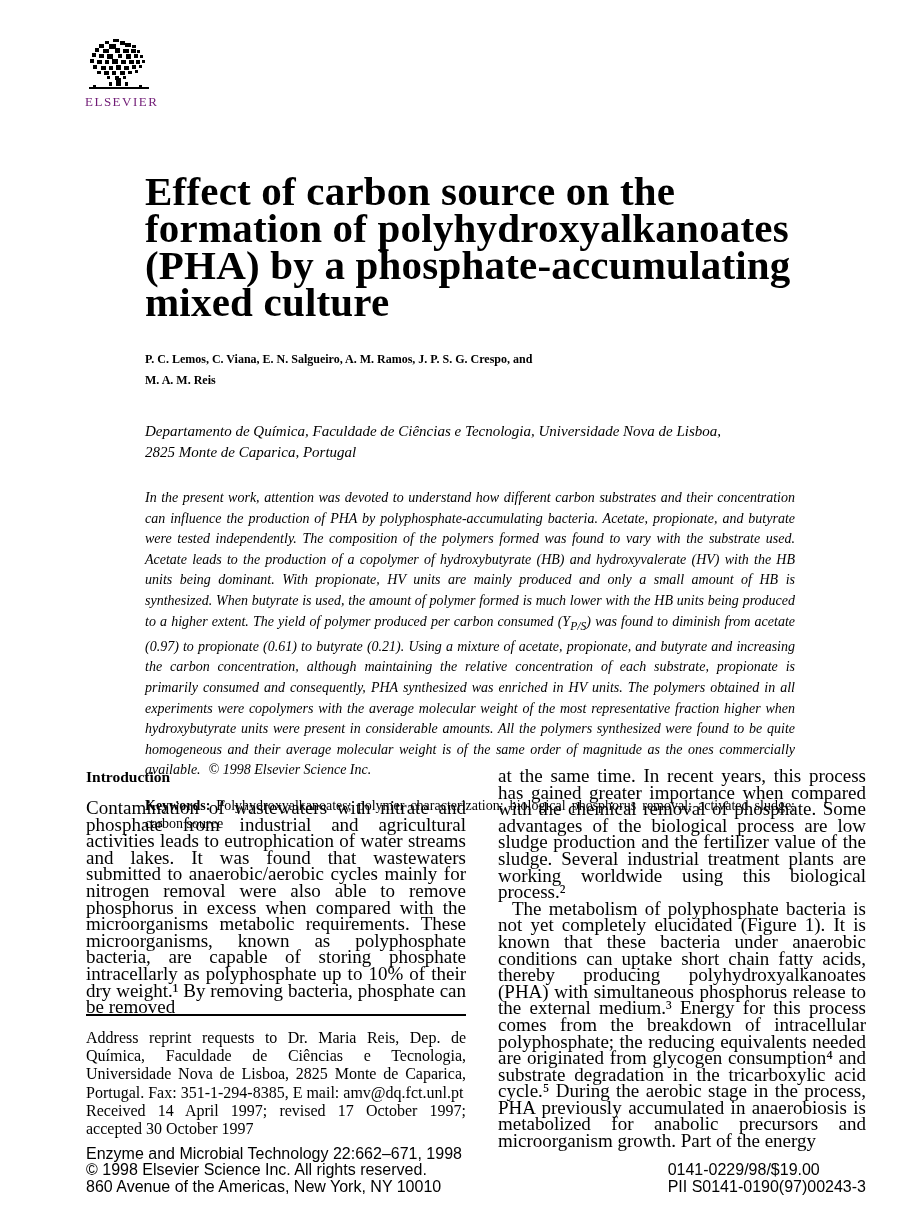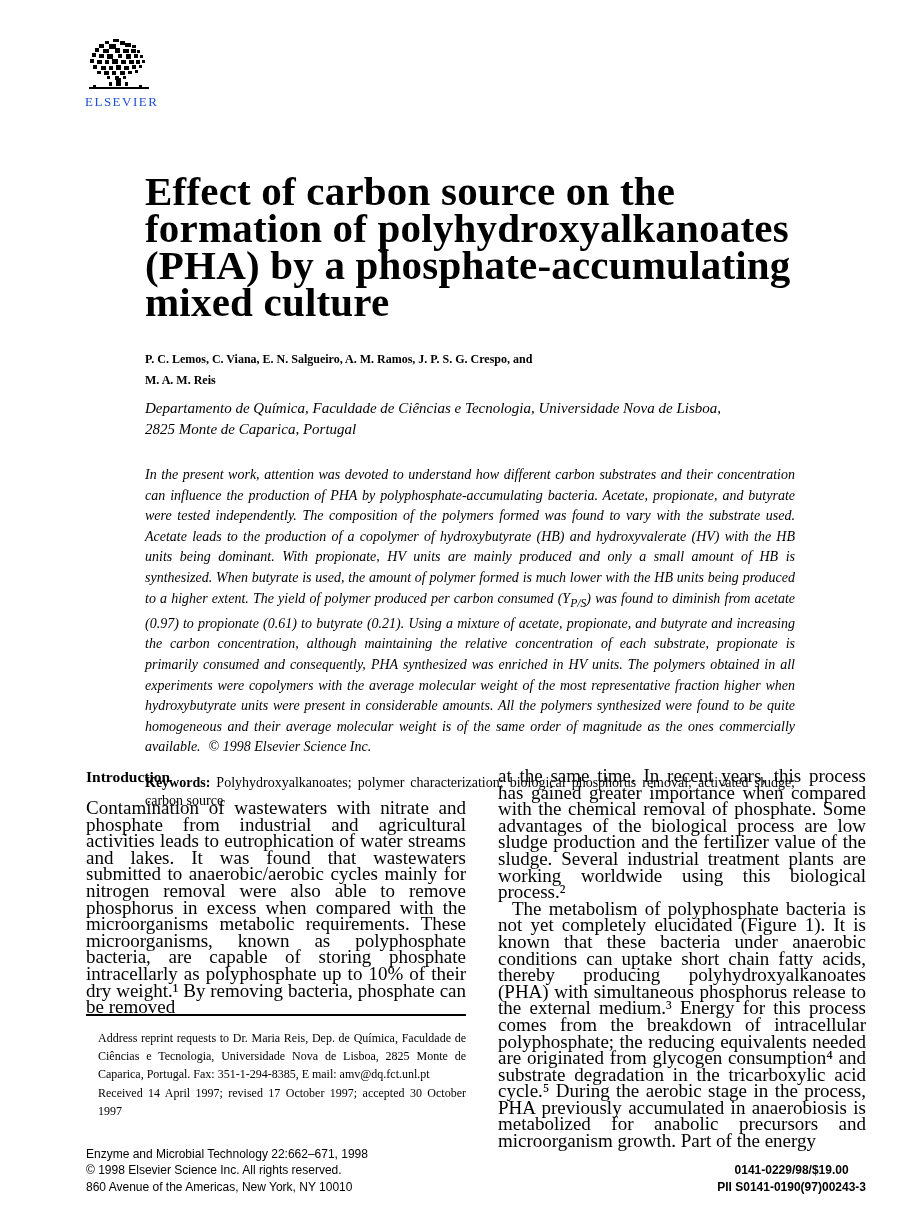--- a/index.html
+++ b/index.html
@@ -15,39 +15,39 @@
   .pre-line { white-space: pre-line; }
 
   
   .logo { position: absolute; left: 85px; top: 38px; width: 80px; }
   .logo svg { display: block; }
   .logo .wordmark {
     font-family: "Liberation Serif", serif;
     font-size: 13px;
     letter-spacing: 1.5px;
     margin-top: 2px;
-    color: #1d4ed8;
+    color: #701a75;
   }
 
   
   .header-block { position: absolute; left: 145px; top: 146px; width: 650px; }
   .title {
     font-size: 41px;
     line-height: 37px;
     font-weight: bold;
     letter-spacing: 0.2px;
   }
   .authors {
     margin-top: 27px;
     font-size: 12px;
     line-height: 21.5px;
     font-weight: bold;
   }
   .affiliation {
-    margin-top: 6px;
+    margin-top: 29px;
     font-size: 15px;
     line-height: 21px;
     font-style: italic;
   }
   .abstract {
     margin-top: 25px;
     font-size: 14px;
     line-height: 20.6px;
     font-style: italic;
     text-align: justify;
@@ -83,40 +83,39 @@
     text-align: justify;
     margin: 0;
   }
   .body-par + .body-par { text-indent: 14px; }
 
   
   .footnote-block { position: absolute; left: 86px; top: 1014px; width: 380px; }
   .footnote-rule { border: 0; border-top: 2px solid #000; margin: 0; width: 380px; }
   .footnote-text {
     margin-top: 13px;
-    font-size: 12px;
+    font-size: 16px;
     line-height: 18.2px;
     text-align: justify;
-    margin-left: 12px;
   }
   .footnote-text p { margin: 0; }
 
   
   .footer {
     position: absolute;
     left: 86px;
     top: 1146px;
     width: 780px;
     display: flex;
     justify-content: space-between;
     font-family: "Liberation Sans", sans-serif;
-    font-size: 12px;
+    font-size: 16px;
     line-height: 16.4px;
   }
-  .footer .right { text-align: center; margin-top: 16.4px; font-weight: bold; }
+  .footer .right { text-align: left; margin-top: 16.4px; }
 </style>
 </head>
 <body>
 
 <div class="page">
 
   <div class="logo">
     <svg width="68" height="54" viewBox="0 0 68 54" fill="#000">
       <rect x="28" y="1" width="6" height="3"></rect>
         <rect x="20" y="3" width="4" height="3"></rect>

